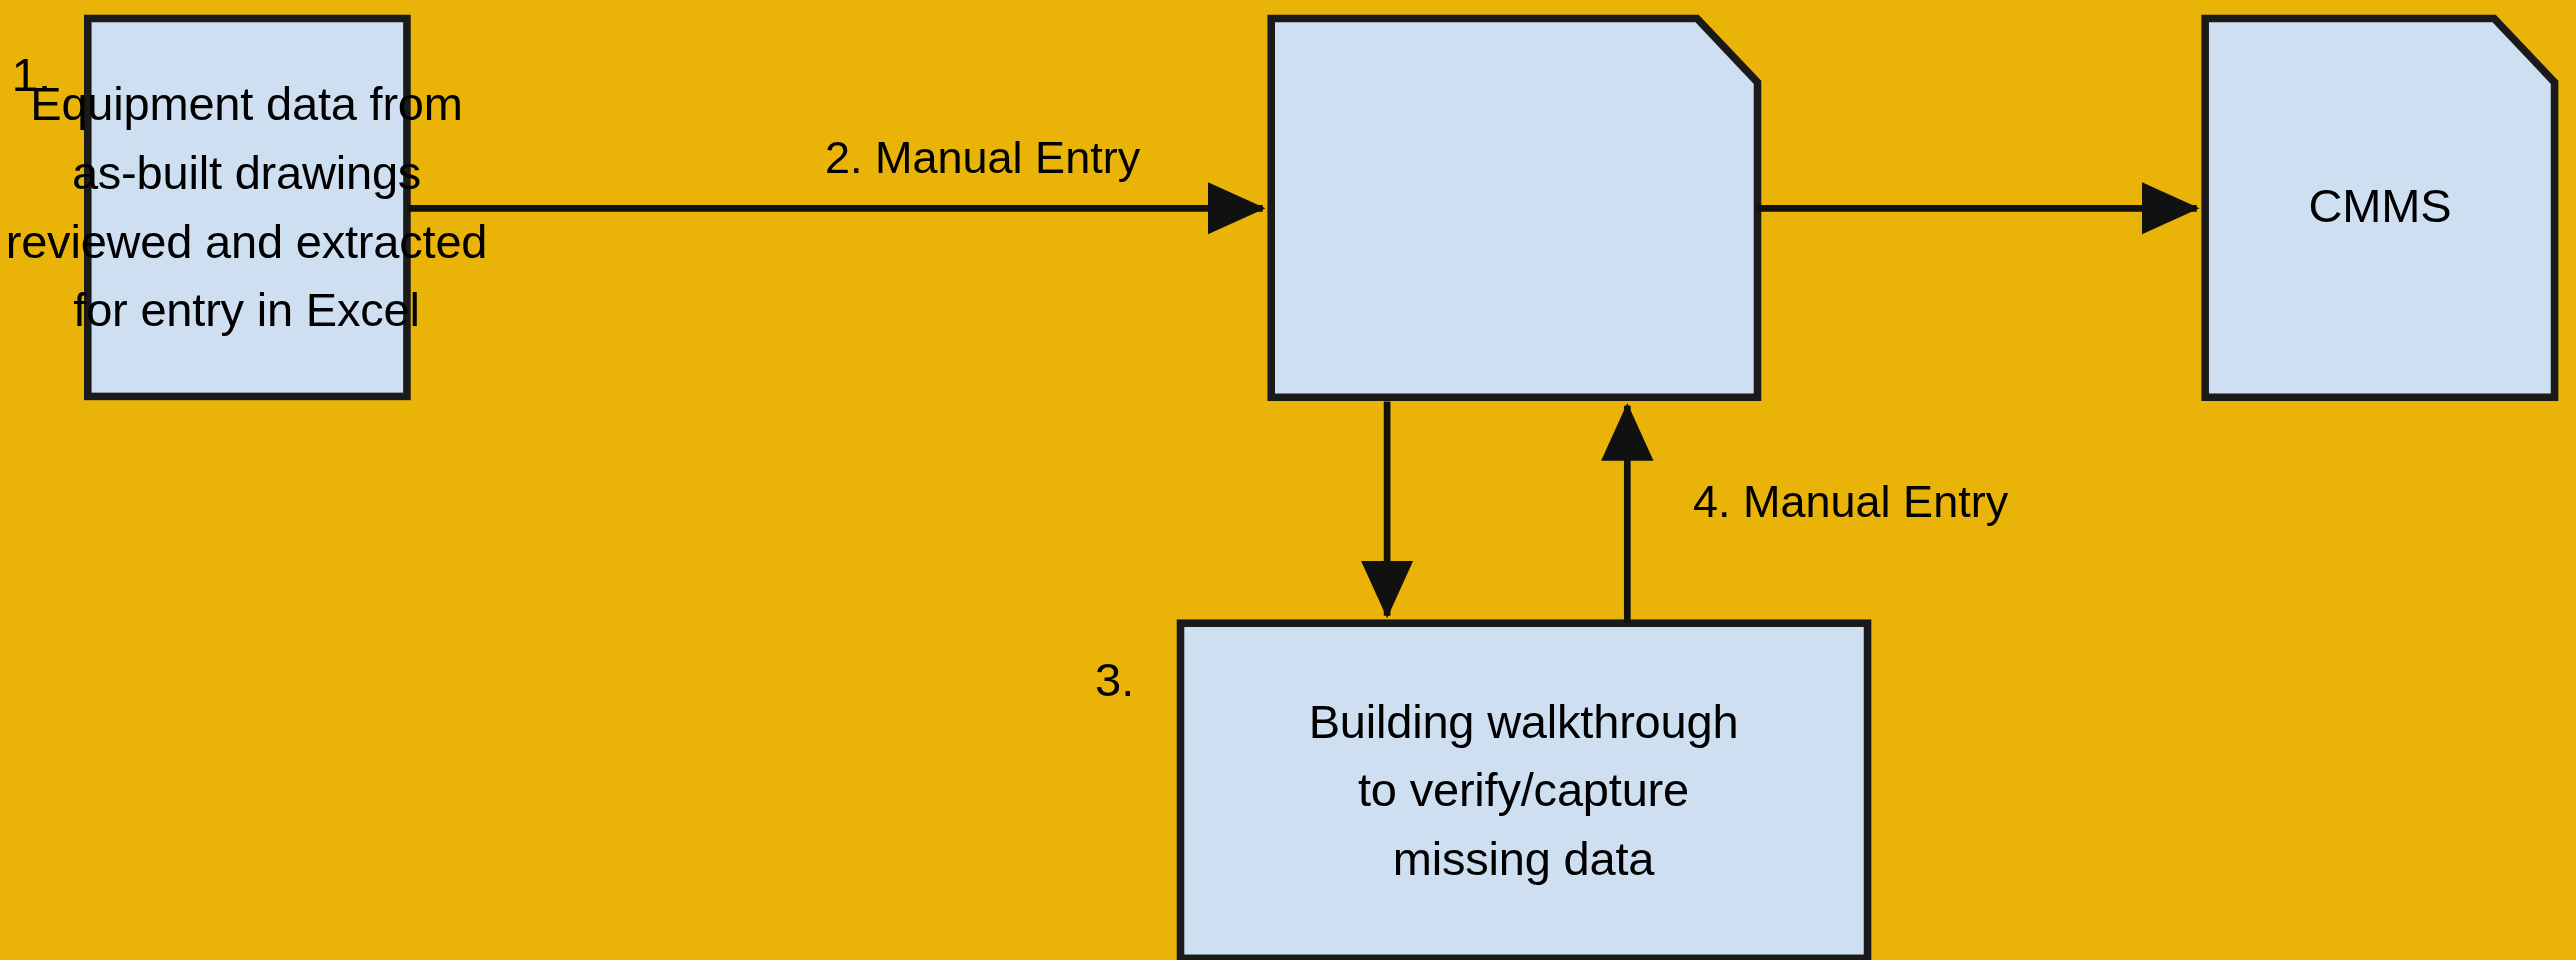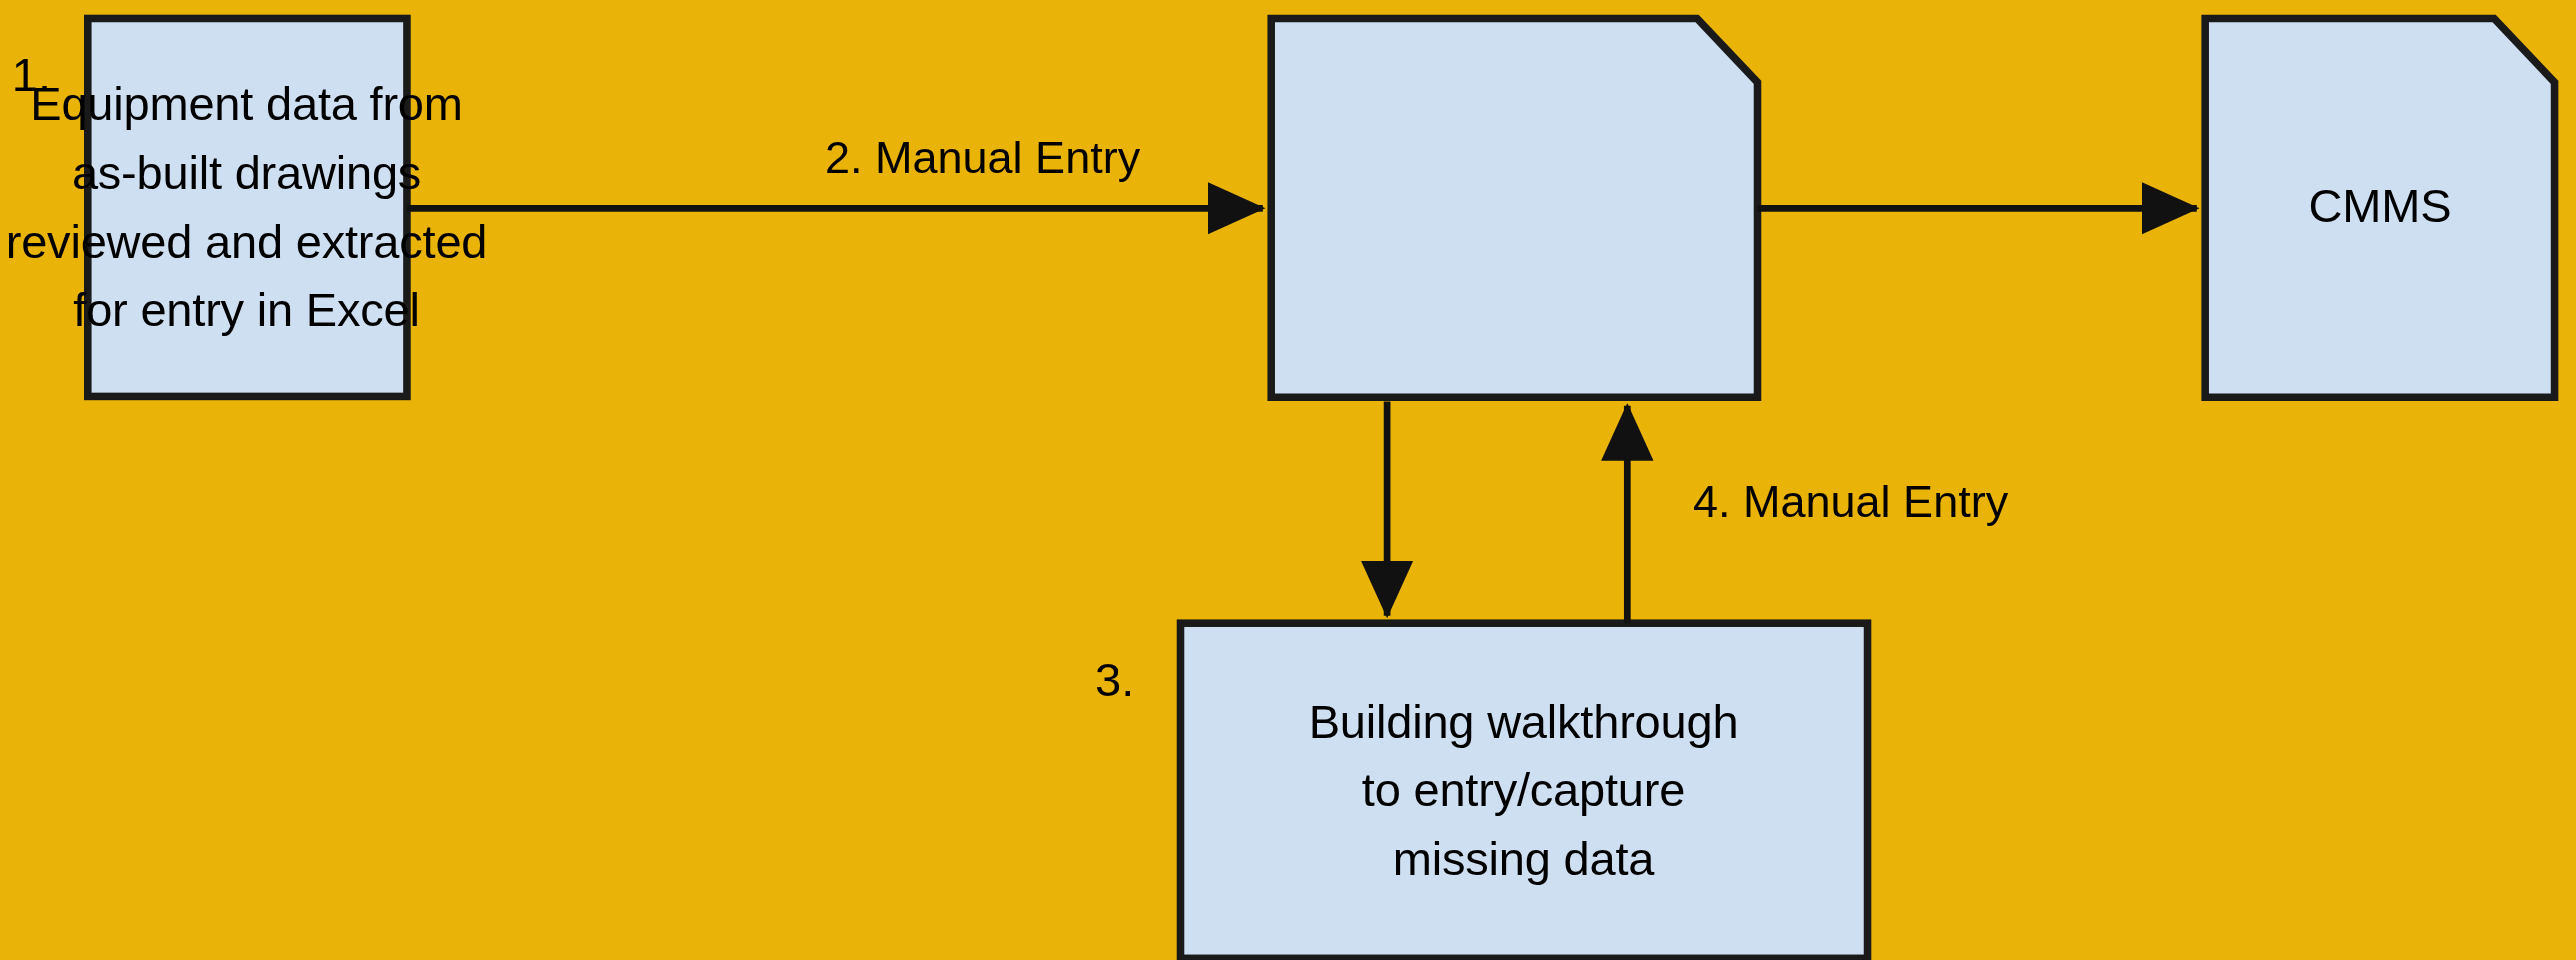--- a/index.html
+++ b/index.html
@@ -105,21 +105,21 @@
     <span>for entry in Excel</span>
   </div>
 
 
   <div class="node-label" id="label-box-cmms">
     <span>CMMS</span>
   </div>
 
   <div class="node-label" id="label-box-walkthrough">
     <span>Building walkthrough</span>
-    <span>to entry/capture</span>
+    <span>to verify/capture</span>
     <span>missing data</span>
   </div>
 
   <div class="step-number" id="step-1">1.</div>
   <div class="step-number" id="step-3">3.</div>
 
   <div class="edge-label" id="edge-label-2">2. Manual Entry</div>
   <div class="edge-label" id="edge-label-4">4. Manual Entry</div>
 
 </div>

